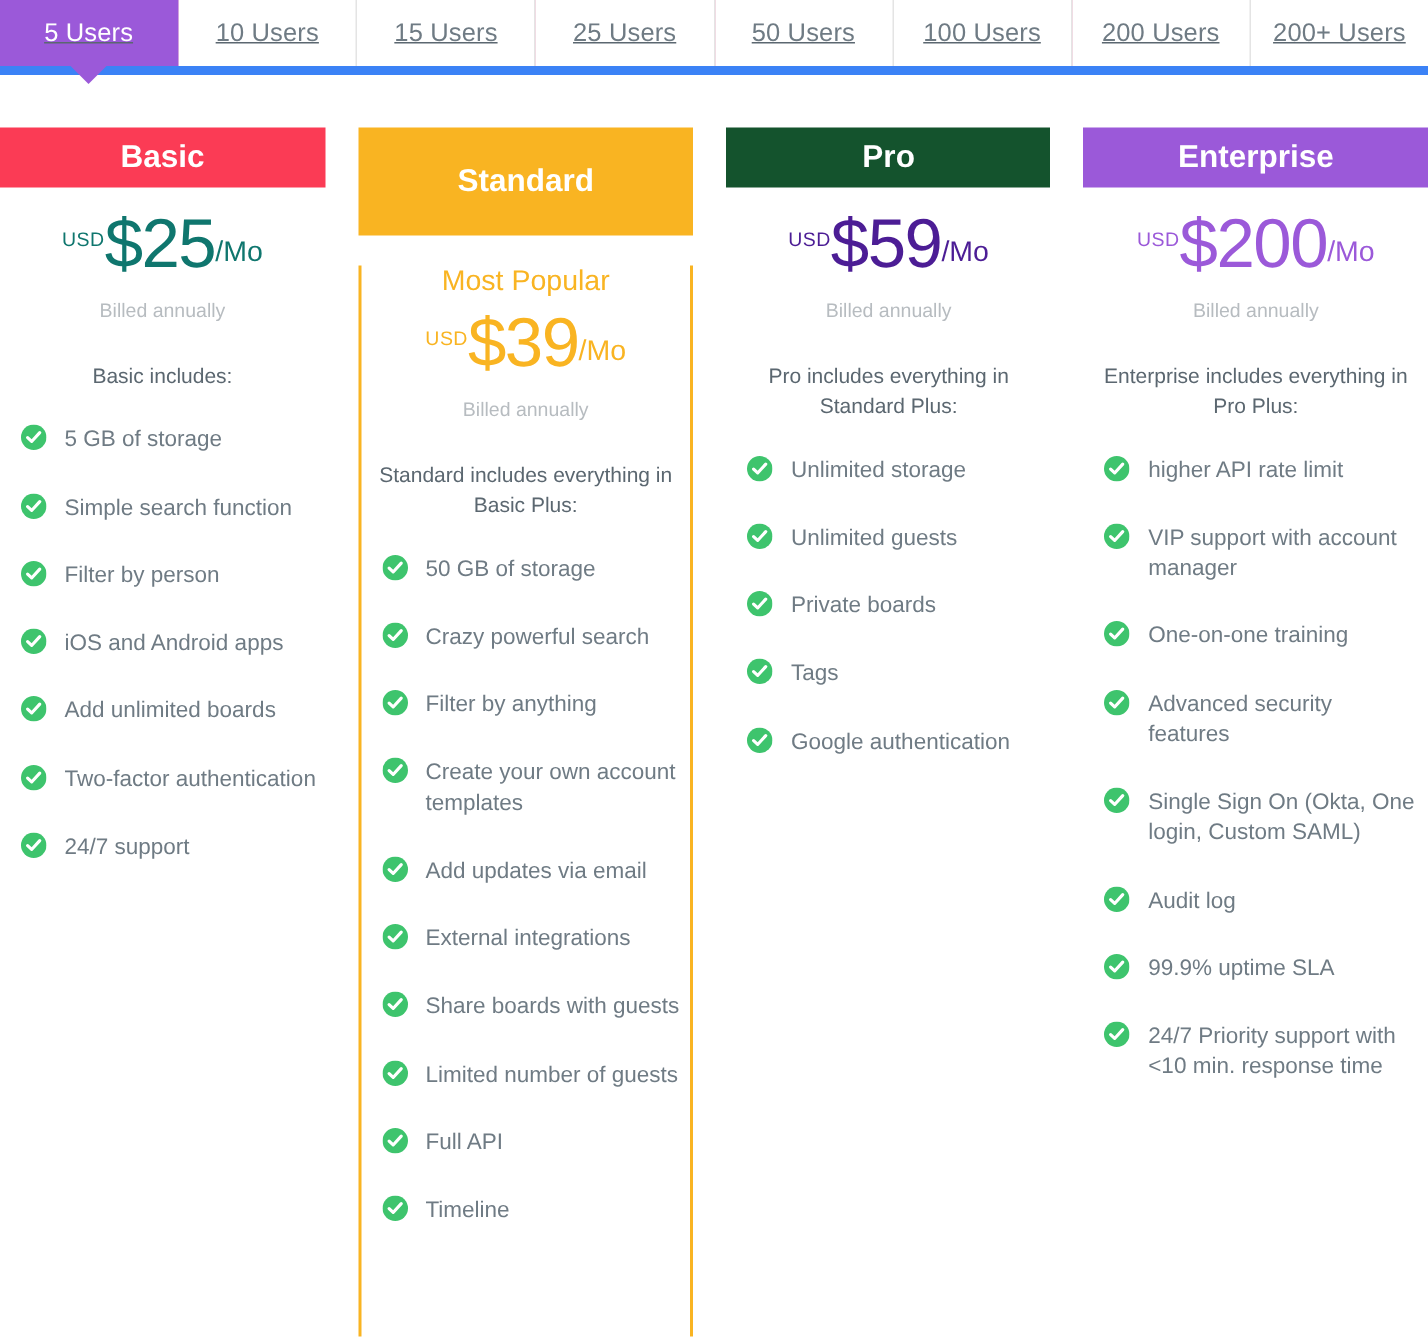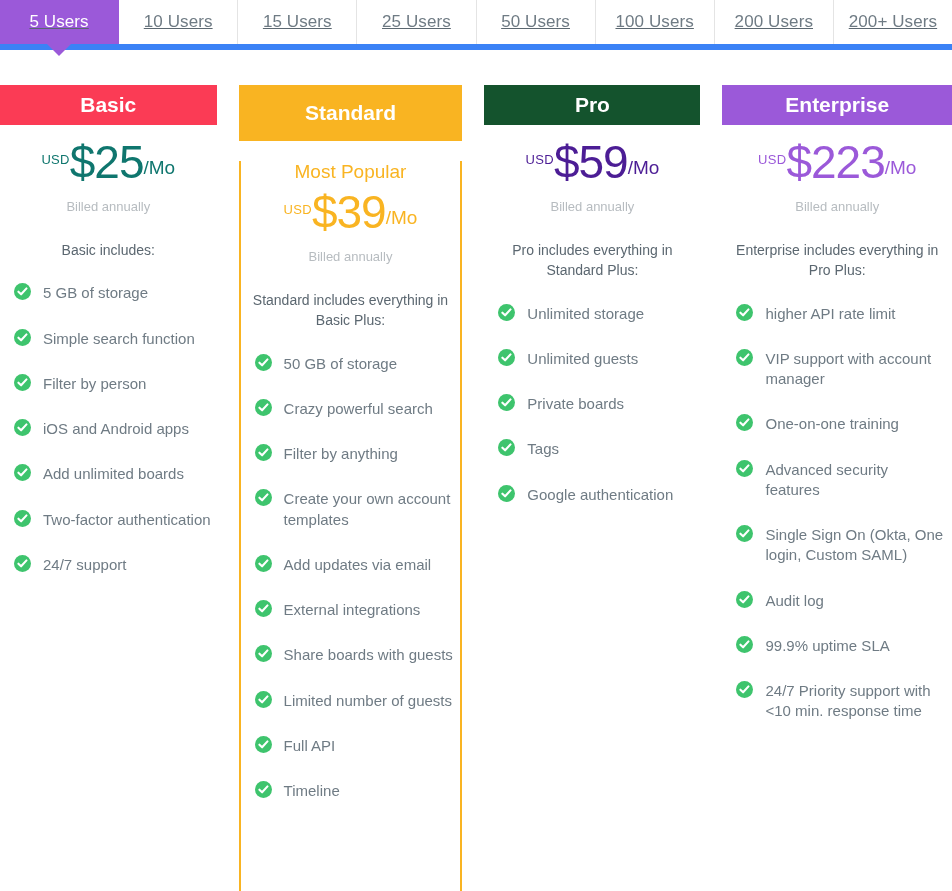--- a/index.html
+++ b/index.html
@@ -92,21 +92,21 @@
   .card-body {
     background: #ffffff;
     padding: 0 0 20px 0;
     min-height: 730px;
     box-sizing: border-box;
   }
   .featured .card-body {
     border-left: 2px solid #f9b422;
     border-right: 2px solid #f9b422;
   }
-  .featured .card-head { height: 56px; }
+  .featured .card-head { height: 72px; }
 
   .popular {
     text-align: center;
     font-size: 19px;
     margin-top: 20px;
     color: #f9b422;
   }
 
   .price-row {
     text-align: center;
@@ -440,21 +440,21 @@
           </ul>
         </div>
       </div>
     </div>
     <div class="card-slot last">
       <div class="card">
         <div class="card-head" style="background: rgb(155, 89, 217);">
           <span>Enterprise</span>
         </div>
         <div class="card-body">
-          <div class="price-row" style="color: rgb(155, 89, 217);"><span class="usd">USD</span><span class="amount">$223</span><span class="permo">/Mo</span></div>
+          <div class="price-row" style="color: rgb(155, 89, 217);"><span class="usd">USD</span><span class="amount">$200</span><span class="permo">/Mo</span></div>
           <div class="billed">Billed annually</div>
           <div class="includes">Enterprise includes everything in Pro Plus:</div>
           <ul class="feat-list">
             <li class="feat">
               <span class="check">
                 <svg width="17" height="17" viewBox="0 0 17 17">
                   <circle cx="8.5" cy="8.5" r="8.5" fill="#3ec46d"></circle>
                   <path d="M4.4 8.7 L7.1 11.3 L12.5 5.4" fill="none" stroke="#ffffff" stroke-width="2.1" stroke-linecap="round" stroke-linejoin="round"></path>
                 </svg>
               </span>

